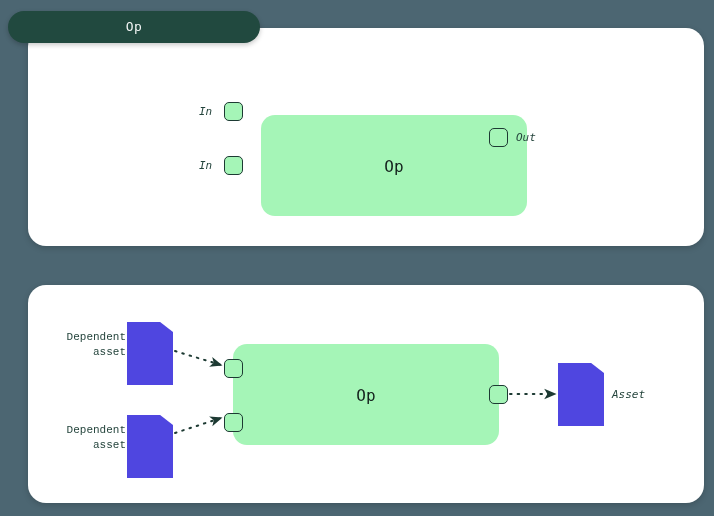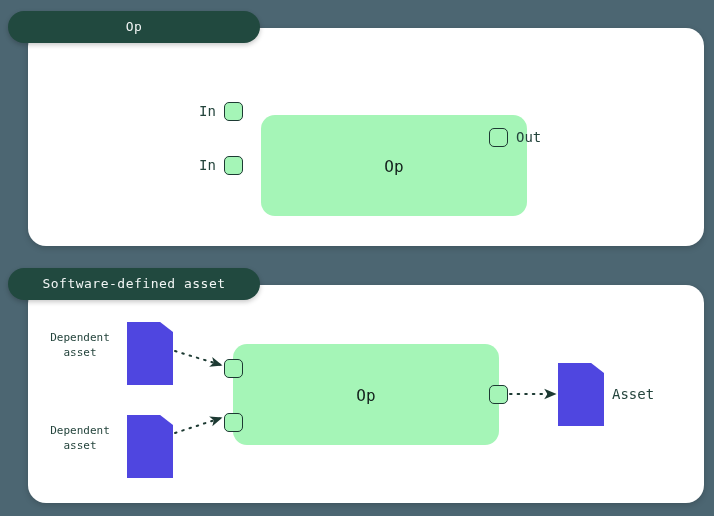--- a/index.html
+++ b/index.html
@@ -108,38 +108,40 @@
   .p-top-in1  { left: 224px; top: 102px; }
   .p-top-in2  { left: 224px; top: 156px; }
   .p-top-out  { left: 489px; top: 128px; }
   .p-bot-in1  { left: 224px; top: 359px; }
   .p-bot-in2  { left: 224px; top: 413px; }
   .p-bot-out  { left: 489px; top: 385px; }
 
   
   .port-label {
     position: absolute;
-    font-size: 14px;
+    font-size: 11px;
     color: #24443c;
     white-space: nowrap;
     line-height: 13px;
+    font-style: italic;
   }
   .lbl-in1 { left: 199px; top: 105px; text-align: right; }
   .lbl-in2 { left: 199px; top: 159px; text-align: right; }
   .lbl-out { left: 516px; top: 131px; text-align: right; }
   .lbl-asset { left: 612px; top: 388px; }
 
   .dep-label {
     position: absolute;
     width: 92px;
     font-size: 11px;
     color: #24443c;
     line-height: 15px;
-    text-align: center;
+    text-align: right;
     white-space: pre-line;
+    font-family: Liberation Mono, monospace;
   }
   .dep1 { left: 34px; top: 330px; }
   .dep2 { left: 34px; top: 423px; }
 
   
   .asset-icon {
     position: absolute;
     width: 46px;
     height: 63px;
     background: #4f46e0;
@@ -195,21 +197,20 @@
       </defs>
 
       <path d="M147,66 L193,80" stroke="#1d3a33" stroke-width="2" stroke-dasharray="1.6 6" stroke-linecap="round" fill="none" marker-end="url(#ah)"></path>
 
       <path d="M147,148 L193,133" stroke="#1d3a33" stroke-width="2" stroke-dasharray="1.6 6" stroke-linecap="round" fill="none" marker-end="url(#ah)"></path>
 
       <path d="M482,109 L527,109" stroke="#1d3a33" stroke-width="2" stroke-dasharray="1.6 6" stroke-linecap="round" fill="none" marker-end="url(#ah)"></path>
     </svg>
   </div>
 
-  <div class="pill pill-bottom">Software-defined asset</div>
 
   <div class="port p-bot-in1"></div>
   <div class="port p-bot-in2"></div>
   <div class="port p-bot-out"></div>
 
   <div class="asset-icon asset-dep1"></div>
   <div class="asset-icon asset-dep2"></div>
   <div class="asset-icon asset-out"></div>
 
   <div class="dep-label dep1">Dependent

